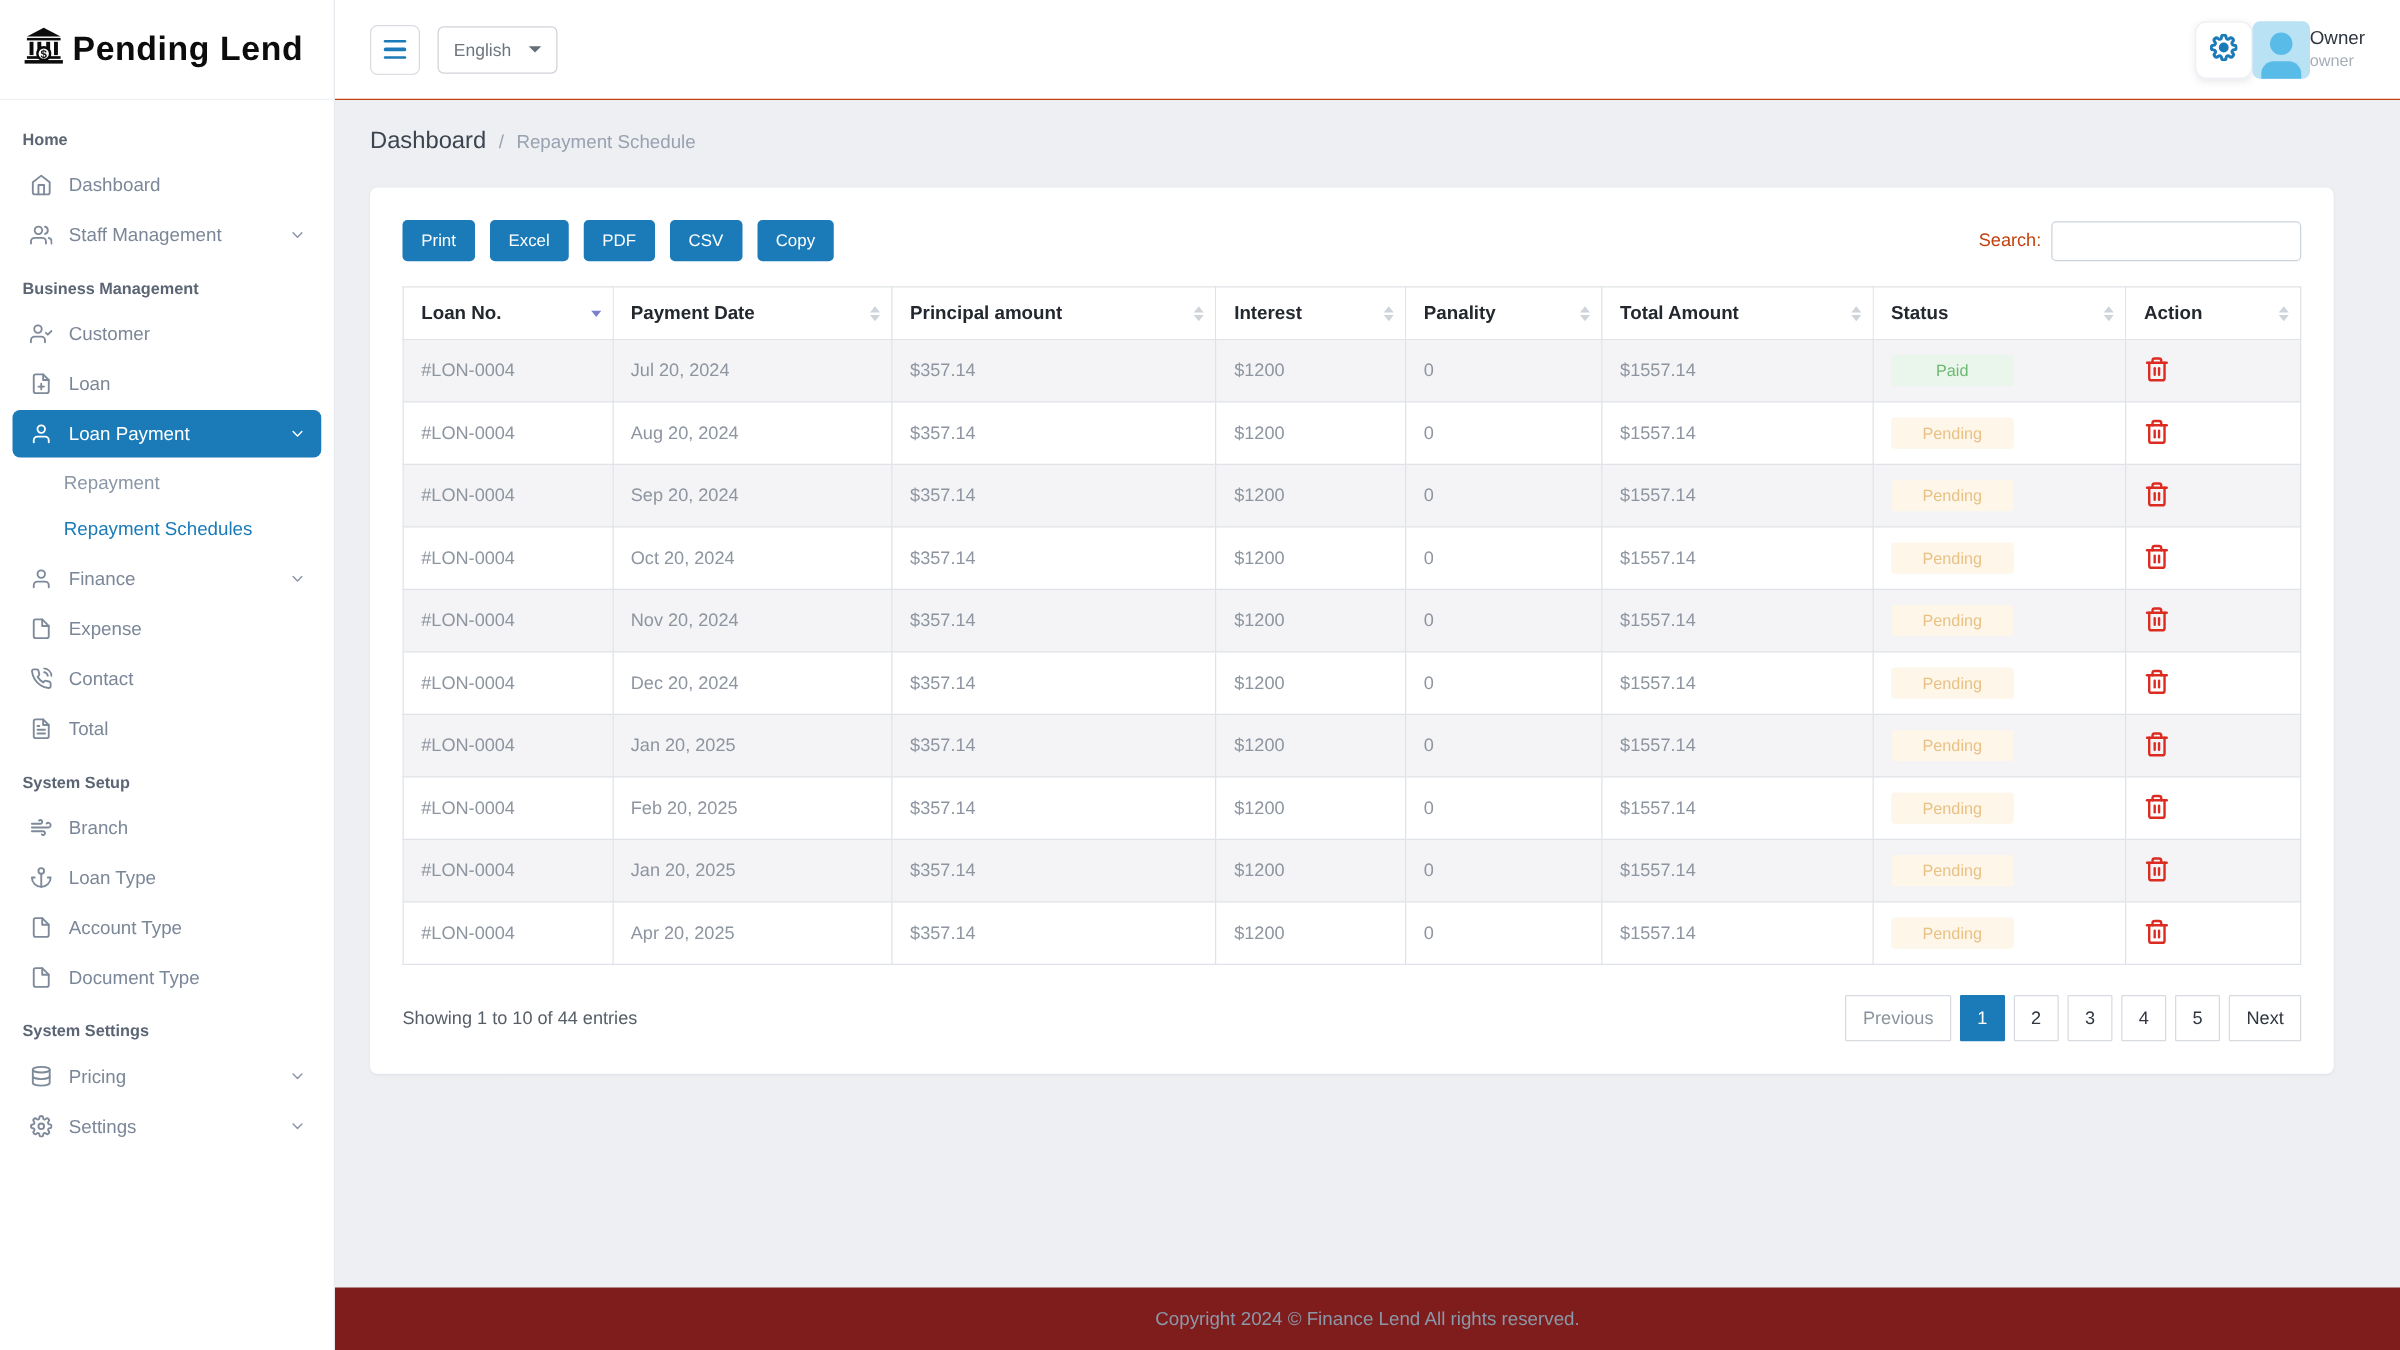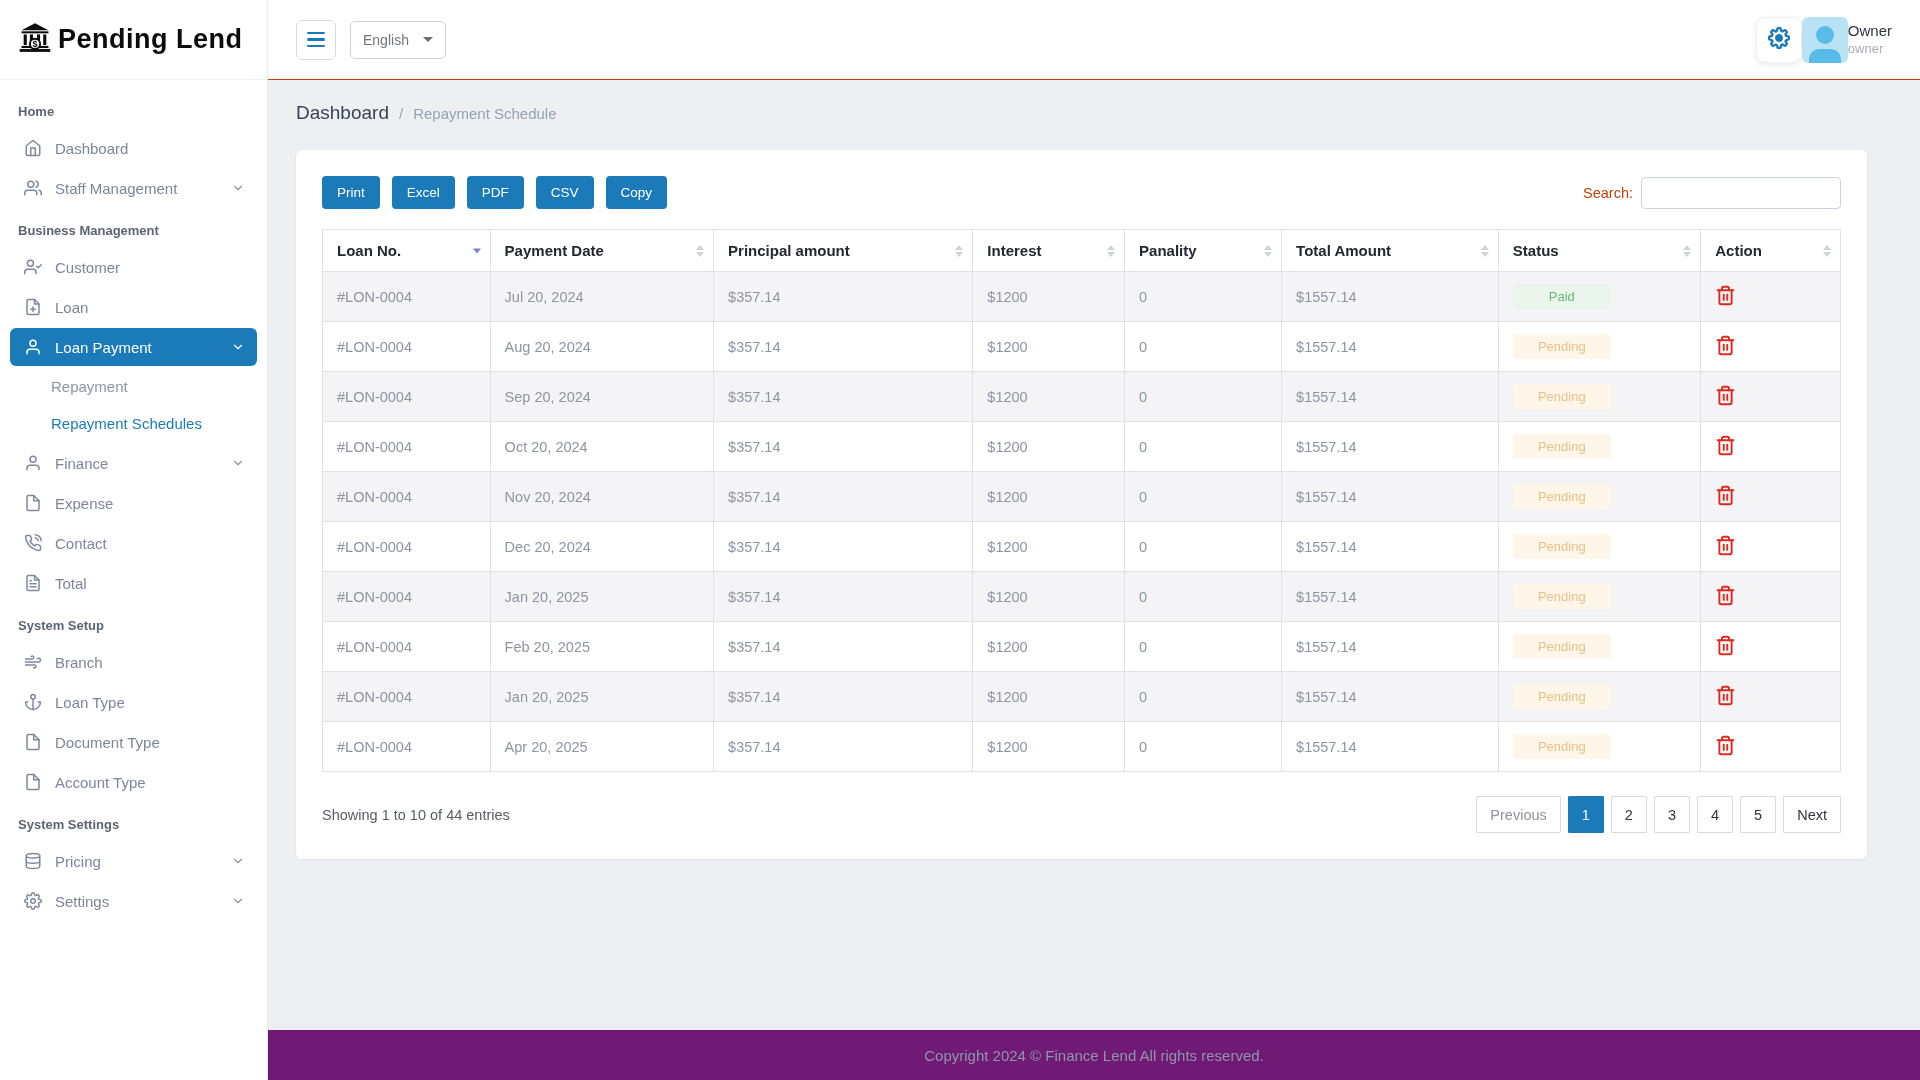--- a/index.html
+++ b/index.html
@@ -88,21 +88,21 @@
 
   .table-footer-row { display:flex; align-items:center; margin-top:24px; }
   .showing-text { font-size:14.5px; color:#555d66; }
   .pagination { margin-left:auto; display:flex; gap:7px; }
   .page-btn { min-width:36px; height:37px; padding:0 13px; background:#fff; border:1px solid #d8dce1;
     border-radius:1px; font-size:14.5px; color:#2f3640; cursor:pointer; display:flex; align-items:center;
     justify-content:center; font-family:inherit; }
   .page-btn.prev { color:#8b949e; }
   .page-btn.active { background:#1a7bb8; border-color:#1a7bb8; color:#fff; }
 
-  .footer { height:50px; background:#701a75; display:flex; align-items:center; justify-content:center; }
+  .footer { height:50px; background:#7f1d1d; display:flex; align-items:center; justify-content:center; }
   .footer-text { font-size:15px; color:#8b98a8; }
 </style>
 </head>
 <body>
 
 <div class="app">
 
   <aside class="sidebar">
     <div class="logo-row">
       <span>
@@ -249,30 +249,30 @@
           </span>
           <span class="nav-label">Loan Type</span>
         </div>
         <div class="nav-item">
           <span class="nav-ic">
             <svg width="18" height="18" viewBox="0 0 24 24" fill="none" stroke="currentColor" stroke-width="2" stroke-linecap="round" stroke-linejoin="round">
               <path d="M13 2H6a2 2 0 0 0-2 2v16a2 2 0 0 0 2 2h12a2 2 0 0 0 2-2V9z"></path>
               <polyline points="13 2 13 9 20 9"></polyline>
             </svg>
           </span>
-          <span class="nav-label">Document Type</span>
+          <span class="nav-label">Account Type</span>
         </div>
         <div class="nav-item">
           <span class="nav-ic">
             <svg width="18" height="18" viewBox="0 0 24 24" fill="none" stroke="currentColor" stroke-width="2" stroke-linecap="round" stroke-linejoin="round">
               <path d="M13 2H6a2 2 0 0 0-2 2v16a2 2 0 0 0 2 2h12a2 2 0 0 0 2-2V9z"></path>
               <polyline points="13 2 13 9 20 9"></polyline>
             </svg>
           </span>
-          <span class="nav-label">Account Type</span>
+          <span class="nav-label">Document Type</span>
         </div>
         <div class="nav-section-header">System Settings</div>
         <div class="nav-item">
           <span class="nav-ic">
             <svg width="18" height="18" viewBox="0 0 24 24" fill="none" stroke="currentColor" stroke-width="2" stroke-linecap="round" stroke-linejoin="round">
               <ellipse cx="12" cy="5" rx="9" ry="3"></ellipse>
               <path d="M21 12c0 1.66-4 3-9 3s-9-1.34-9-3"></path>
               <path d="M3 5v14c0 1.66 4 3 9 3s9-1.34 9-3V5"></path>
             </svg>
           </span>

